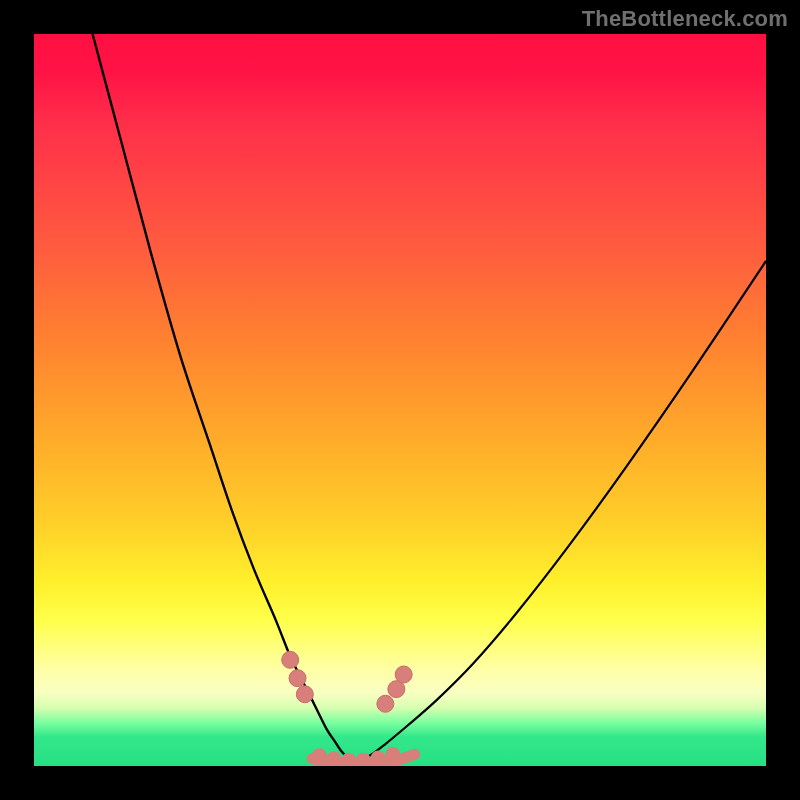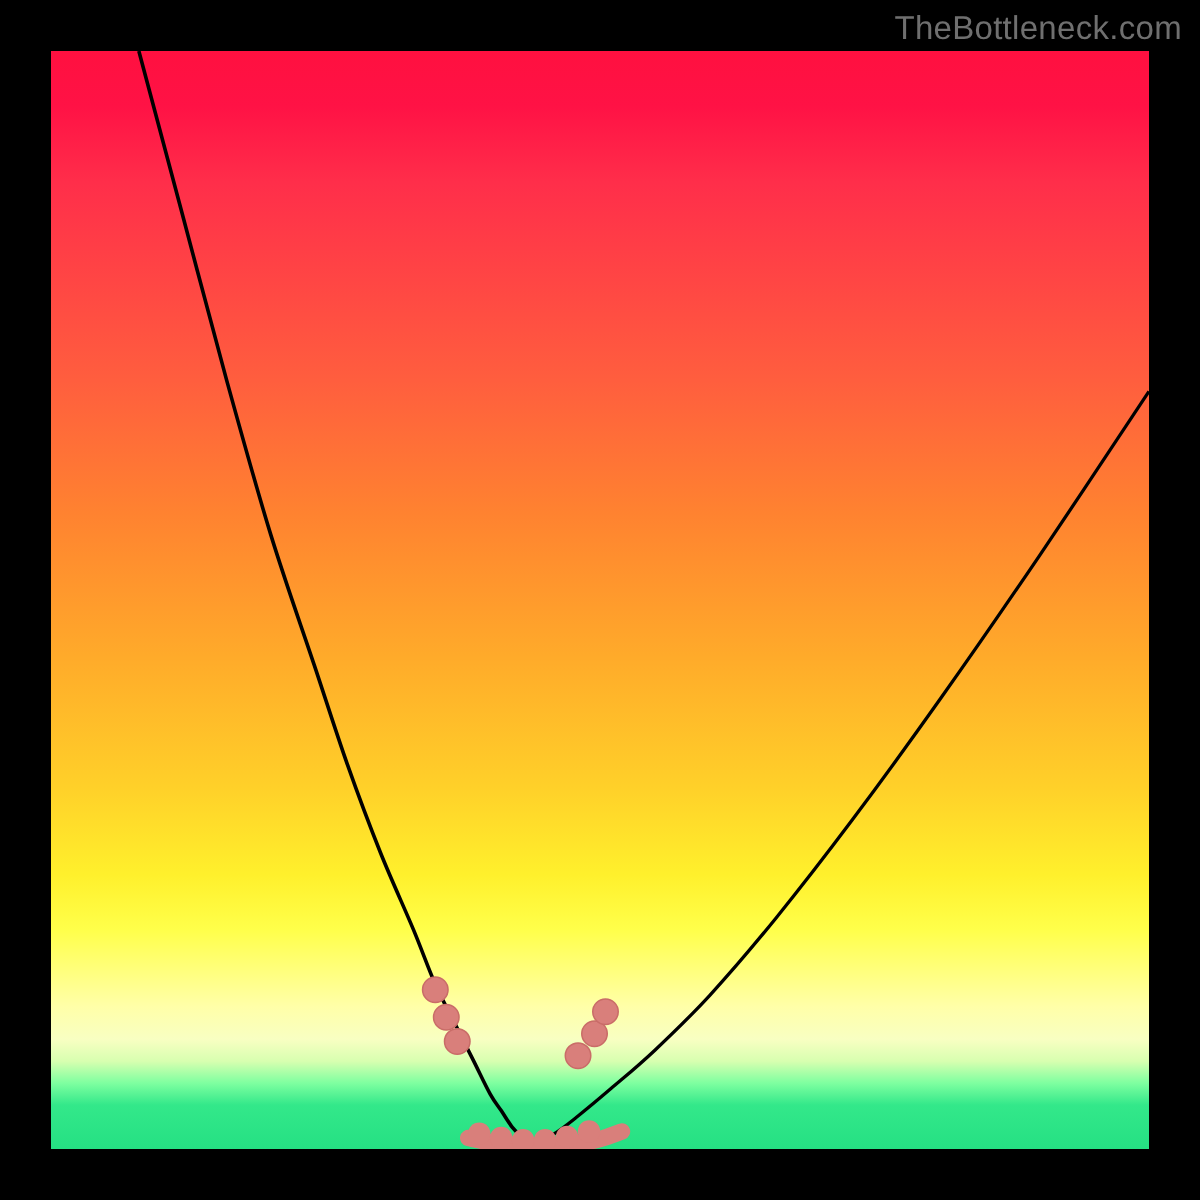--- a/index.html
+++ b/index.html
@@ -55,21 +55,21 @@
     top: 0; left: 0;
     width: 732px;
     height: 732px;
   }
   .watermark {
     position: absolute;
     top: 6px;
     right: 12px;
     color: #6f6f6f;
     font-size: 22px;
-    font-weight: 400;
+    font-weight: 700;
     letter-spacing: 0.2px;
   }
 </style>
 </head>
 <body>
 
 <div class="frame">
   <div class="plot">
     <div class="gradient"></div>
     <svg class="curves" viewBox="0 0 732 732">

